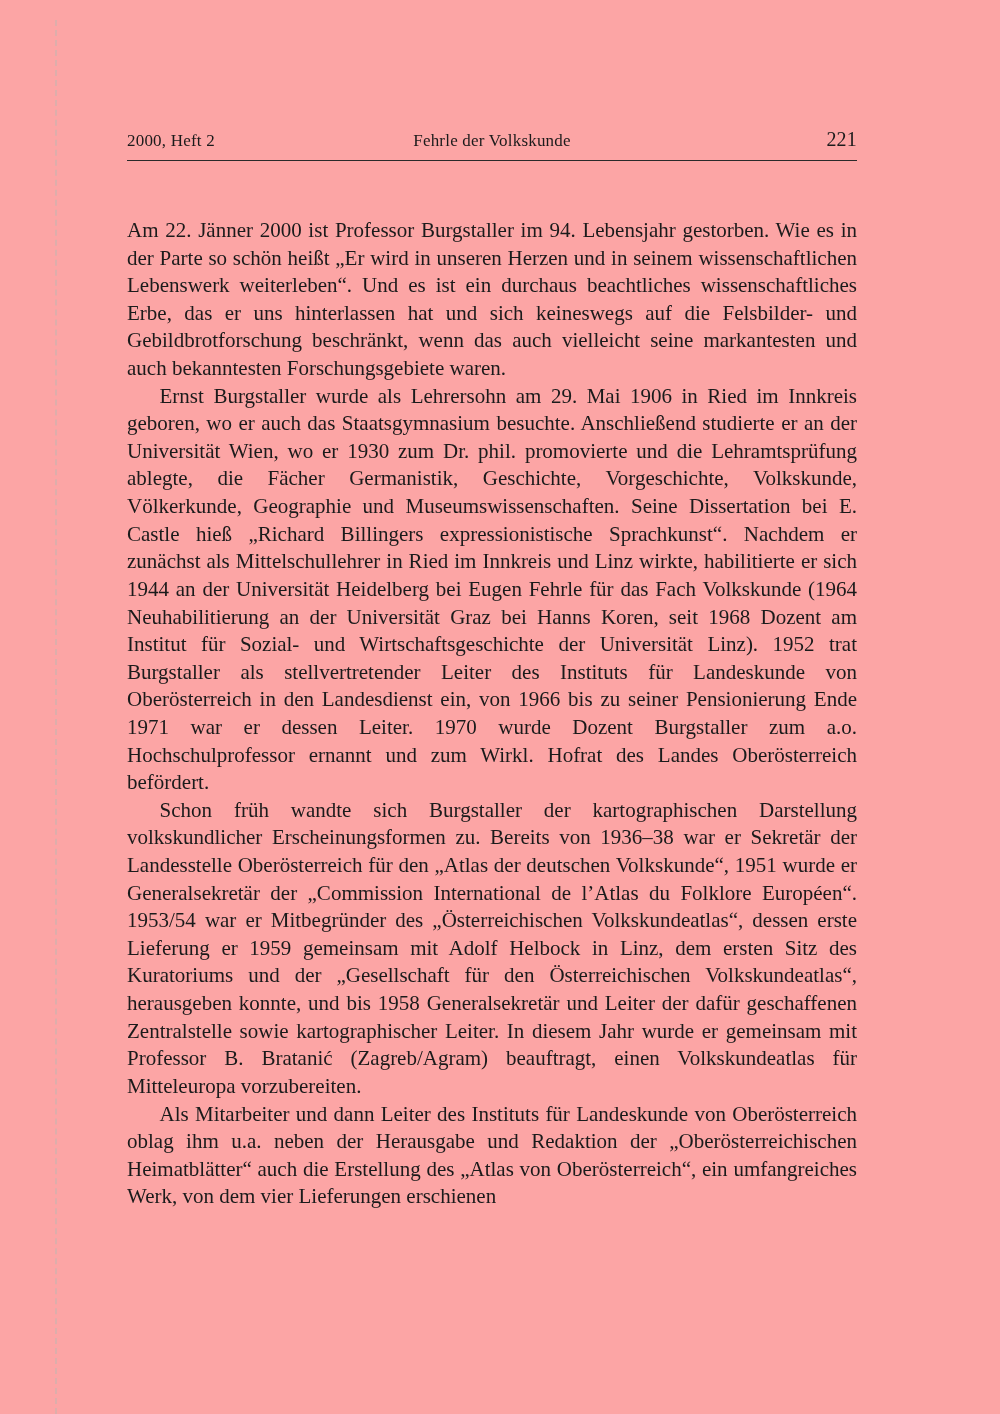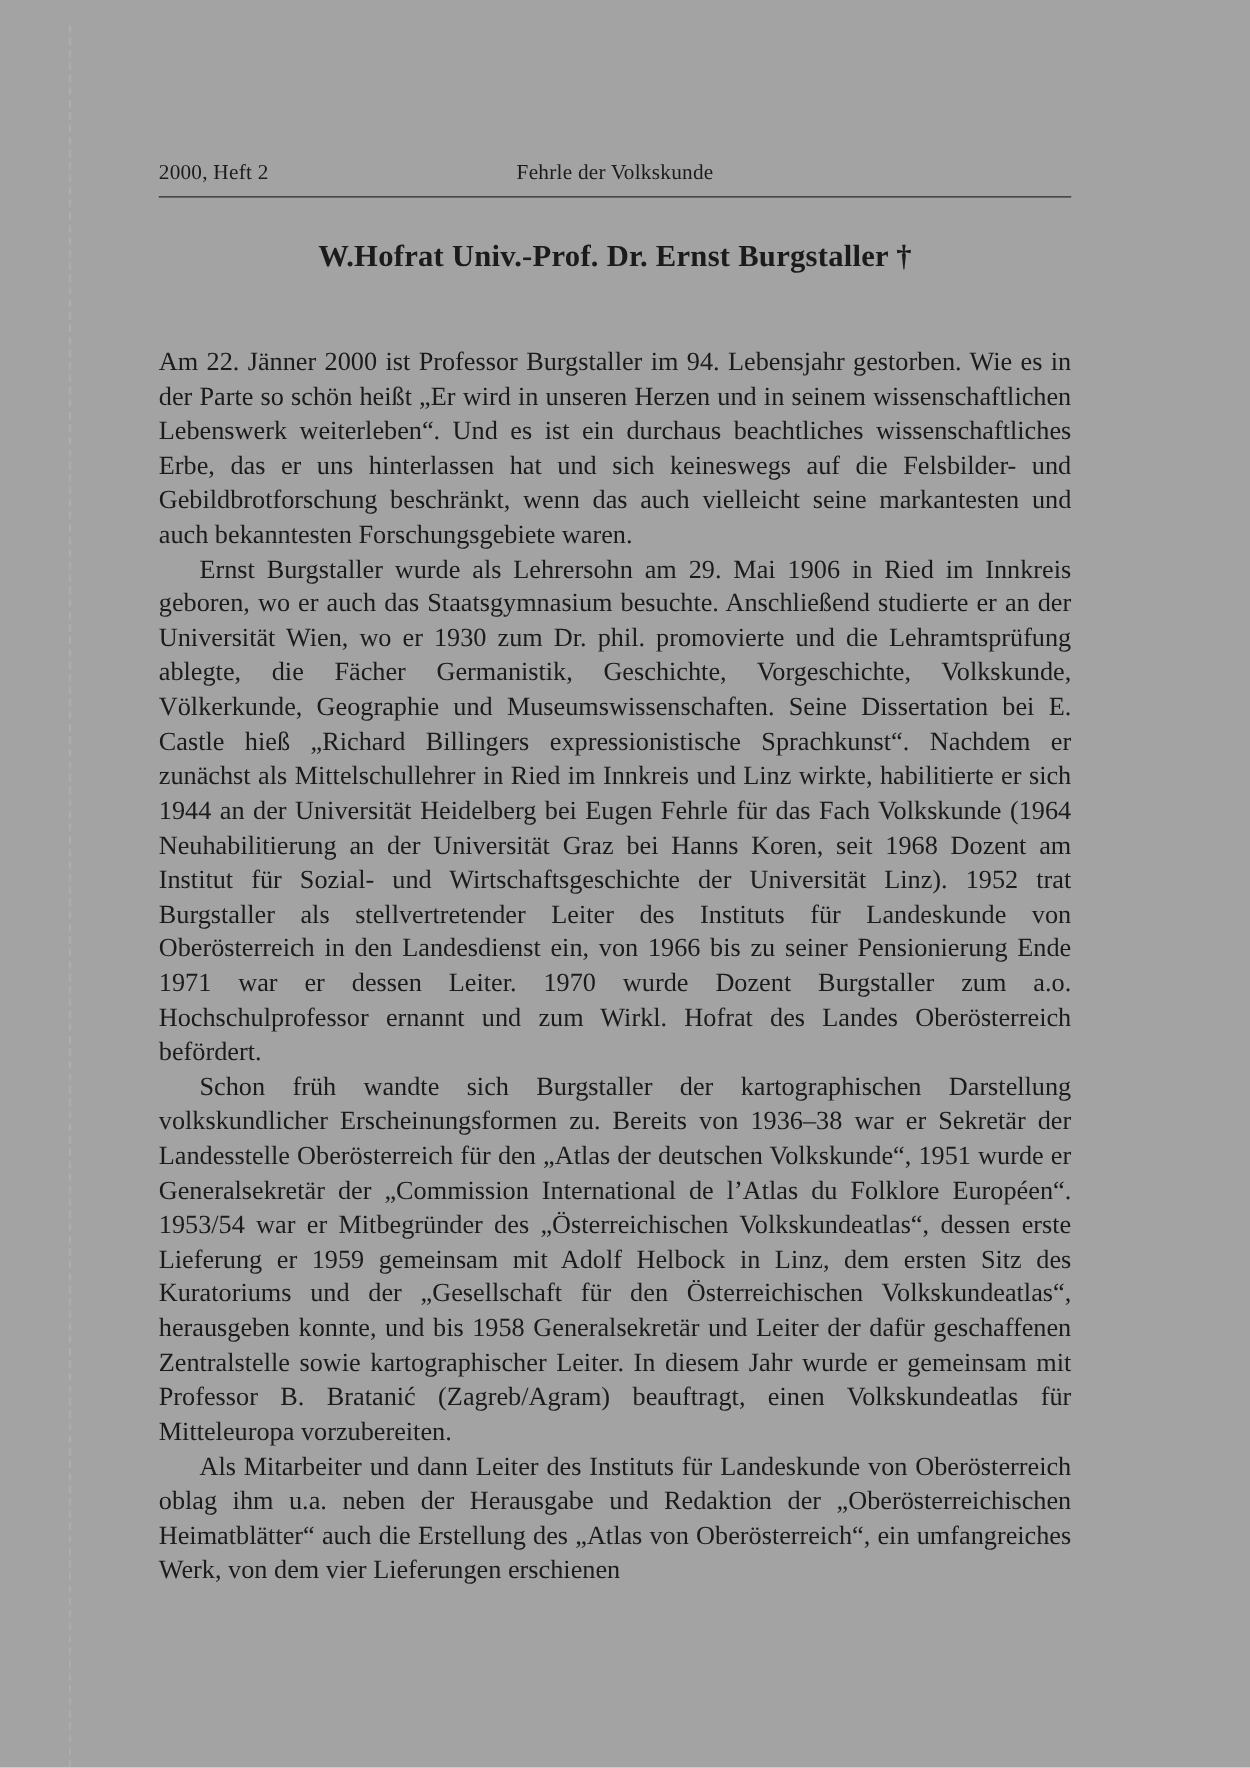--- a/index.html
+++ b/index.html
@@ -5,21 +5,21 @@
   html, body {
     margin: 0;
     padding: 0;
     background: #e9e9e7;
   }
   .page {
     position: relative;
     width: 1000px;
     height: 1414px;
     margin: 0 auto;
-    background: #a3a3a3;
+    background: #fca5a5;
     color: #1b1b1b;
     font-family: "Liberation Serif", "DejaVu Serif", serif;
     overflow: hidden;
     box-sizing: border-box;
   }
   .edge-line {
     position: absolute;
     left: 55px;
     top: 20px;
     bottom: 0;
@@ -76,25 +76,25 @@
 
 <div class="page">
 
   <div class="edge-line"></div>
 
   <div class="content">
 
     <header class="running-head">
       <span class="left">2000, Heft 2</span>
       <span class="center">Fehrle der Volkskunde</span>
+      <span class="right">221</span>
     </header>
 
     <hr class="head-rule">
 
-    <h1 class="article-title">W.Hofrat Univ.-Prof. Dr. Ernst Burgstaller †</h1>
 
     <article class="body-text">
       <p class="no-indent">Am 22. Jänner 2000 ist Professor Burgstaller im 94. Lebensjahr gestorben. Wie es in der Parte so schön heißt „Er wird in unseren Herzen und in seinem wissenschaftlichen Lebenswerk weiterleben“. Und es ist ein durchaus beachtliches wissenschaftliches Erbe, das er uns hinterlassen hat und sich keineswegs auf die Felsbilder- und Gebildbrotforschung beschränkt, wenn das auch vielleicht seine markantesten und auch bekanntesten Forschungsgebiete waren.</p>
       <p>Ernst Burgstaller wurde als Lehrersohn am 29. Mai 1906 in Ried im Innkreis geboren, wo er auch das Staatsgymnasium besuchte. Anschließend studierte er an der Universität Wien, wo er 1930 zum Dr. phil. promovierte und die Lehramtsprüfung ablegte, die Fächer Germanistik, Geschichte, Vorgeschichte, Volkskunde, Völkerkunde, Geographie und Museumswissenschaften. Seine Dissertation bei E. Castle hieß „Richard Billingers expressionistische Sprachkunst“. Nachdem er zunächst als Mittelschullehrer in Ried im Innkreis und Linz wirkte, habilitierte er sich 1944 an der Universität Heidelberg bei Eugen Fehrle für das Fach Volkskunde (1964 Neuhabilitierung an der Universität Graz bei Hanns Koren, seit 1968 Dozent am Institut für Sozial- und Wirtschaftsgeschichte der Universität Linz). 1952 trat Burgstaller als stellvertretender Leiter des Instituts für Landeskunde von Oberösterreich in den Landesdienst ein, von 1966 bis zu seiner Pensionierung Ende 1971 war er dessen Leiter. 1970 wurde Dozent Burgstaller zum a.o. Hochschulprofessor ernannt und zum Wirkl. Hofrat des Landes Oberösterreich befördert.</p>
       <p>Schon früh wandte sich Burgstaller der kartographischen Darstellung volkskundlicher Erscheinungsformen zu. Bereits von 1936–38 war er Sekretär der Landesstelle Oberösterreich für den „Atlas der deutschen Volkskunde“, 1951 wurde er Generalsekretär der „Commission International de l’Atlas du Folklore Européen“. 1953/54 war er Mitbegründer des „Österreichischen Volkskundeatlas“, dessen erste Lieferung er 1959 gemeinsam mit Adolf Helbock in Linz, dem ersten Sitz des Kuratoriums und der „Gesellschaft für den Österreichischen Volkskundeatlas“, herausgeben konnte, und bis 1958 Generalsekretär und Leiter der dafür geschaffenen Zentralstelle sowie kartographischer Leiter. In diesem Jahr wurde er gemeinsam mit Professor B. Bratanić (Zagreb/Agram) beauftragt, einen Volkskundeatlas für Mitteleuropa vorzubereiten.</p>
       <p>Als Mitarbeiter und dann Leiter des Instituts für Landeskunde von Oberösterreich oblag ihm u.a. neben der Herausgabe und Redaktion der „Oberösterreichischen Heimatblätter“ auch die Erstellung des „Atlas von Oberösterreich“, ein umfangreiches Werk, von dem vier Lieferungen erschienen</p>
     </article>
 
   </div>
 </div>

